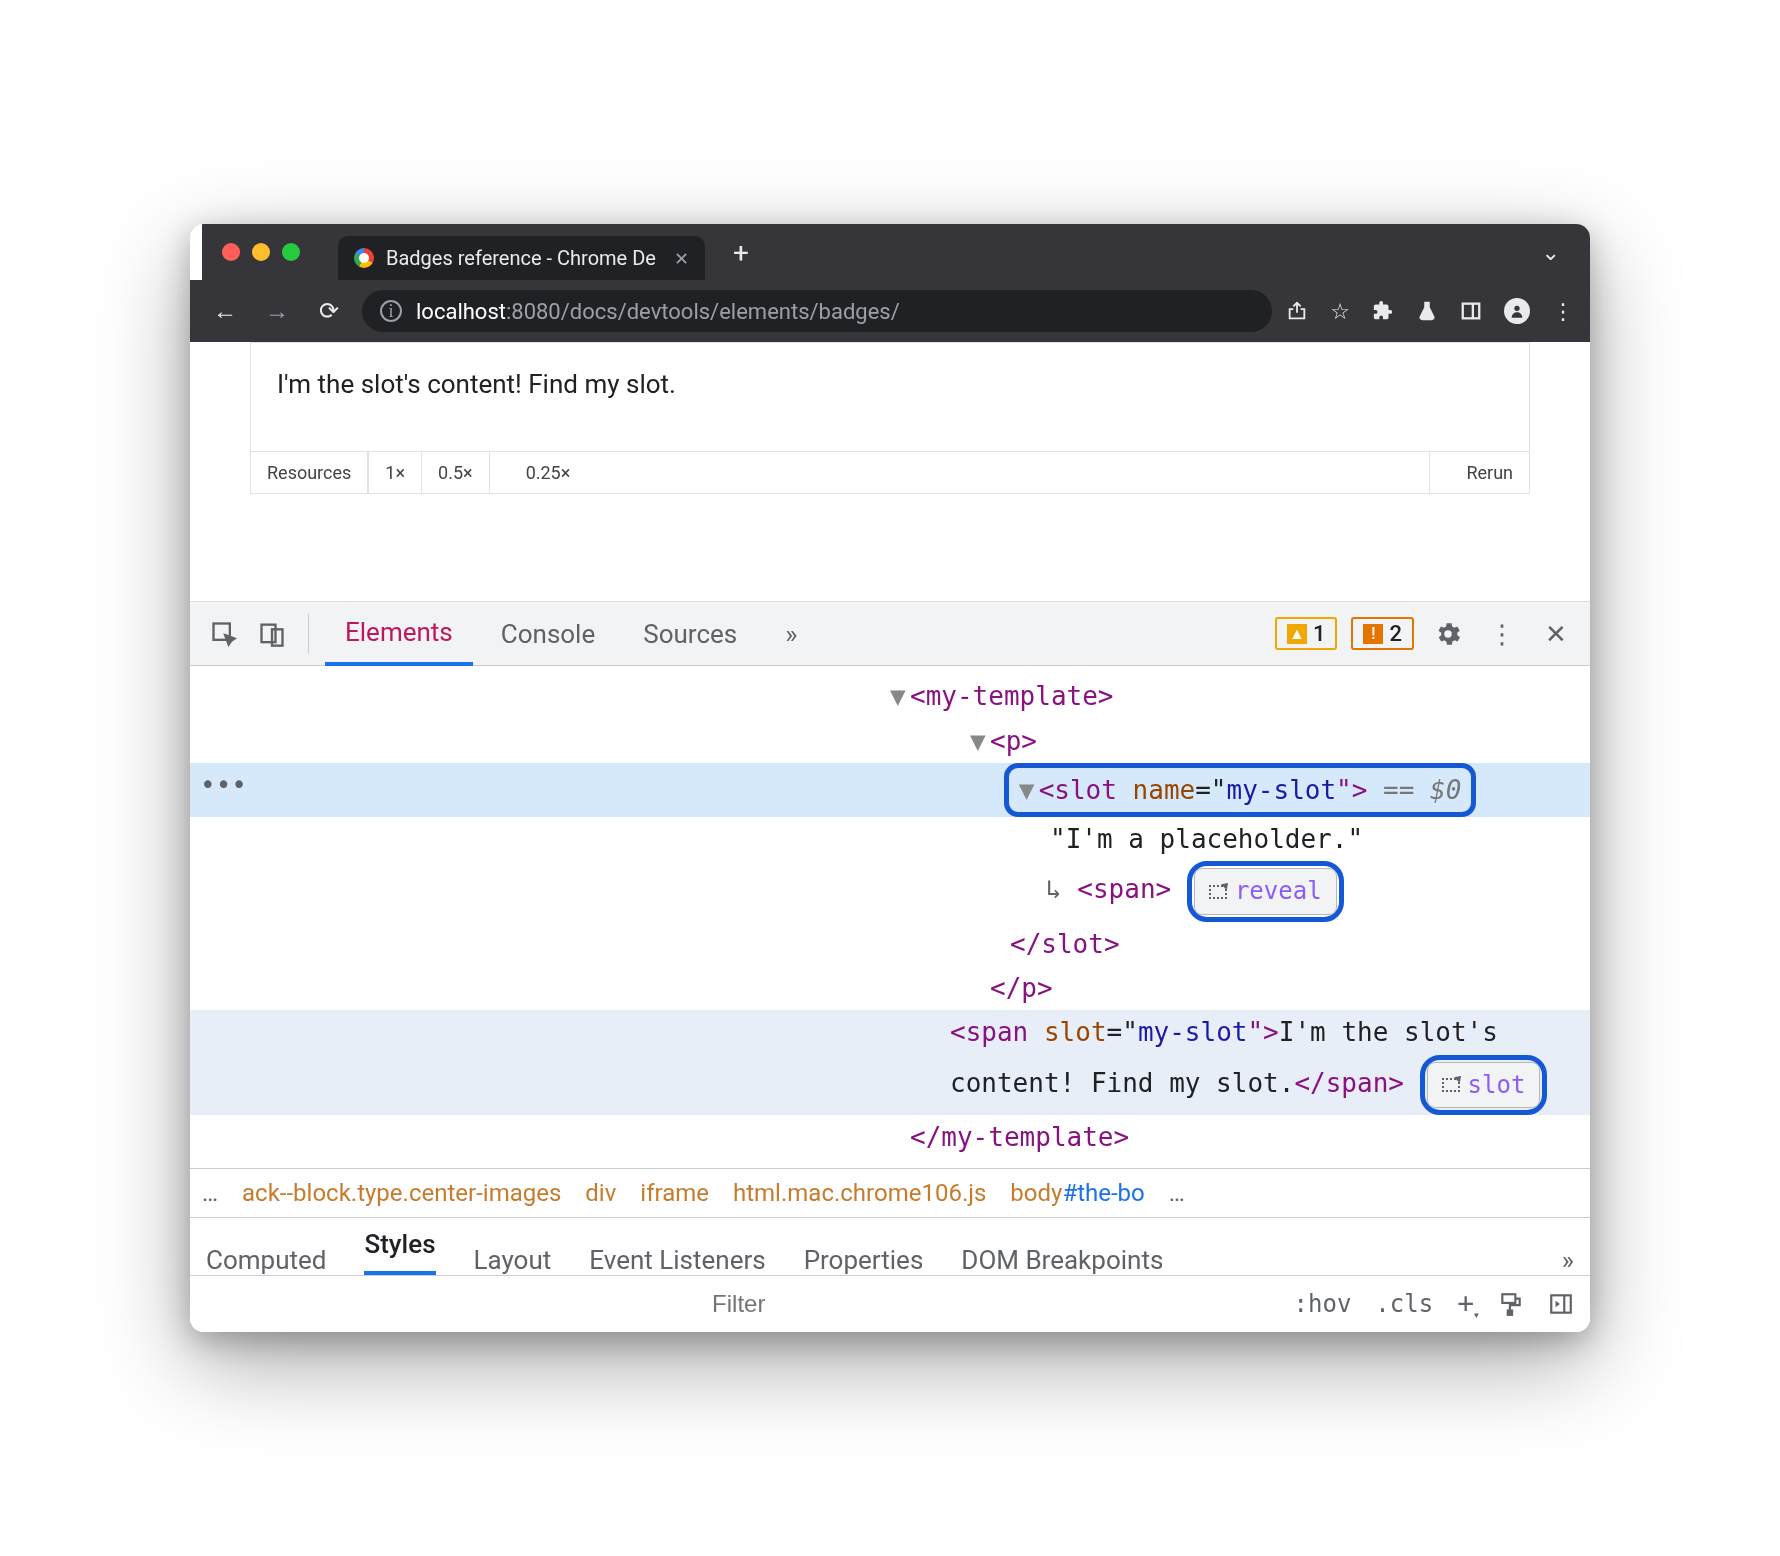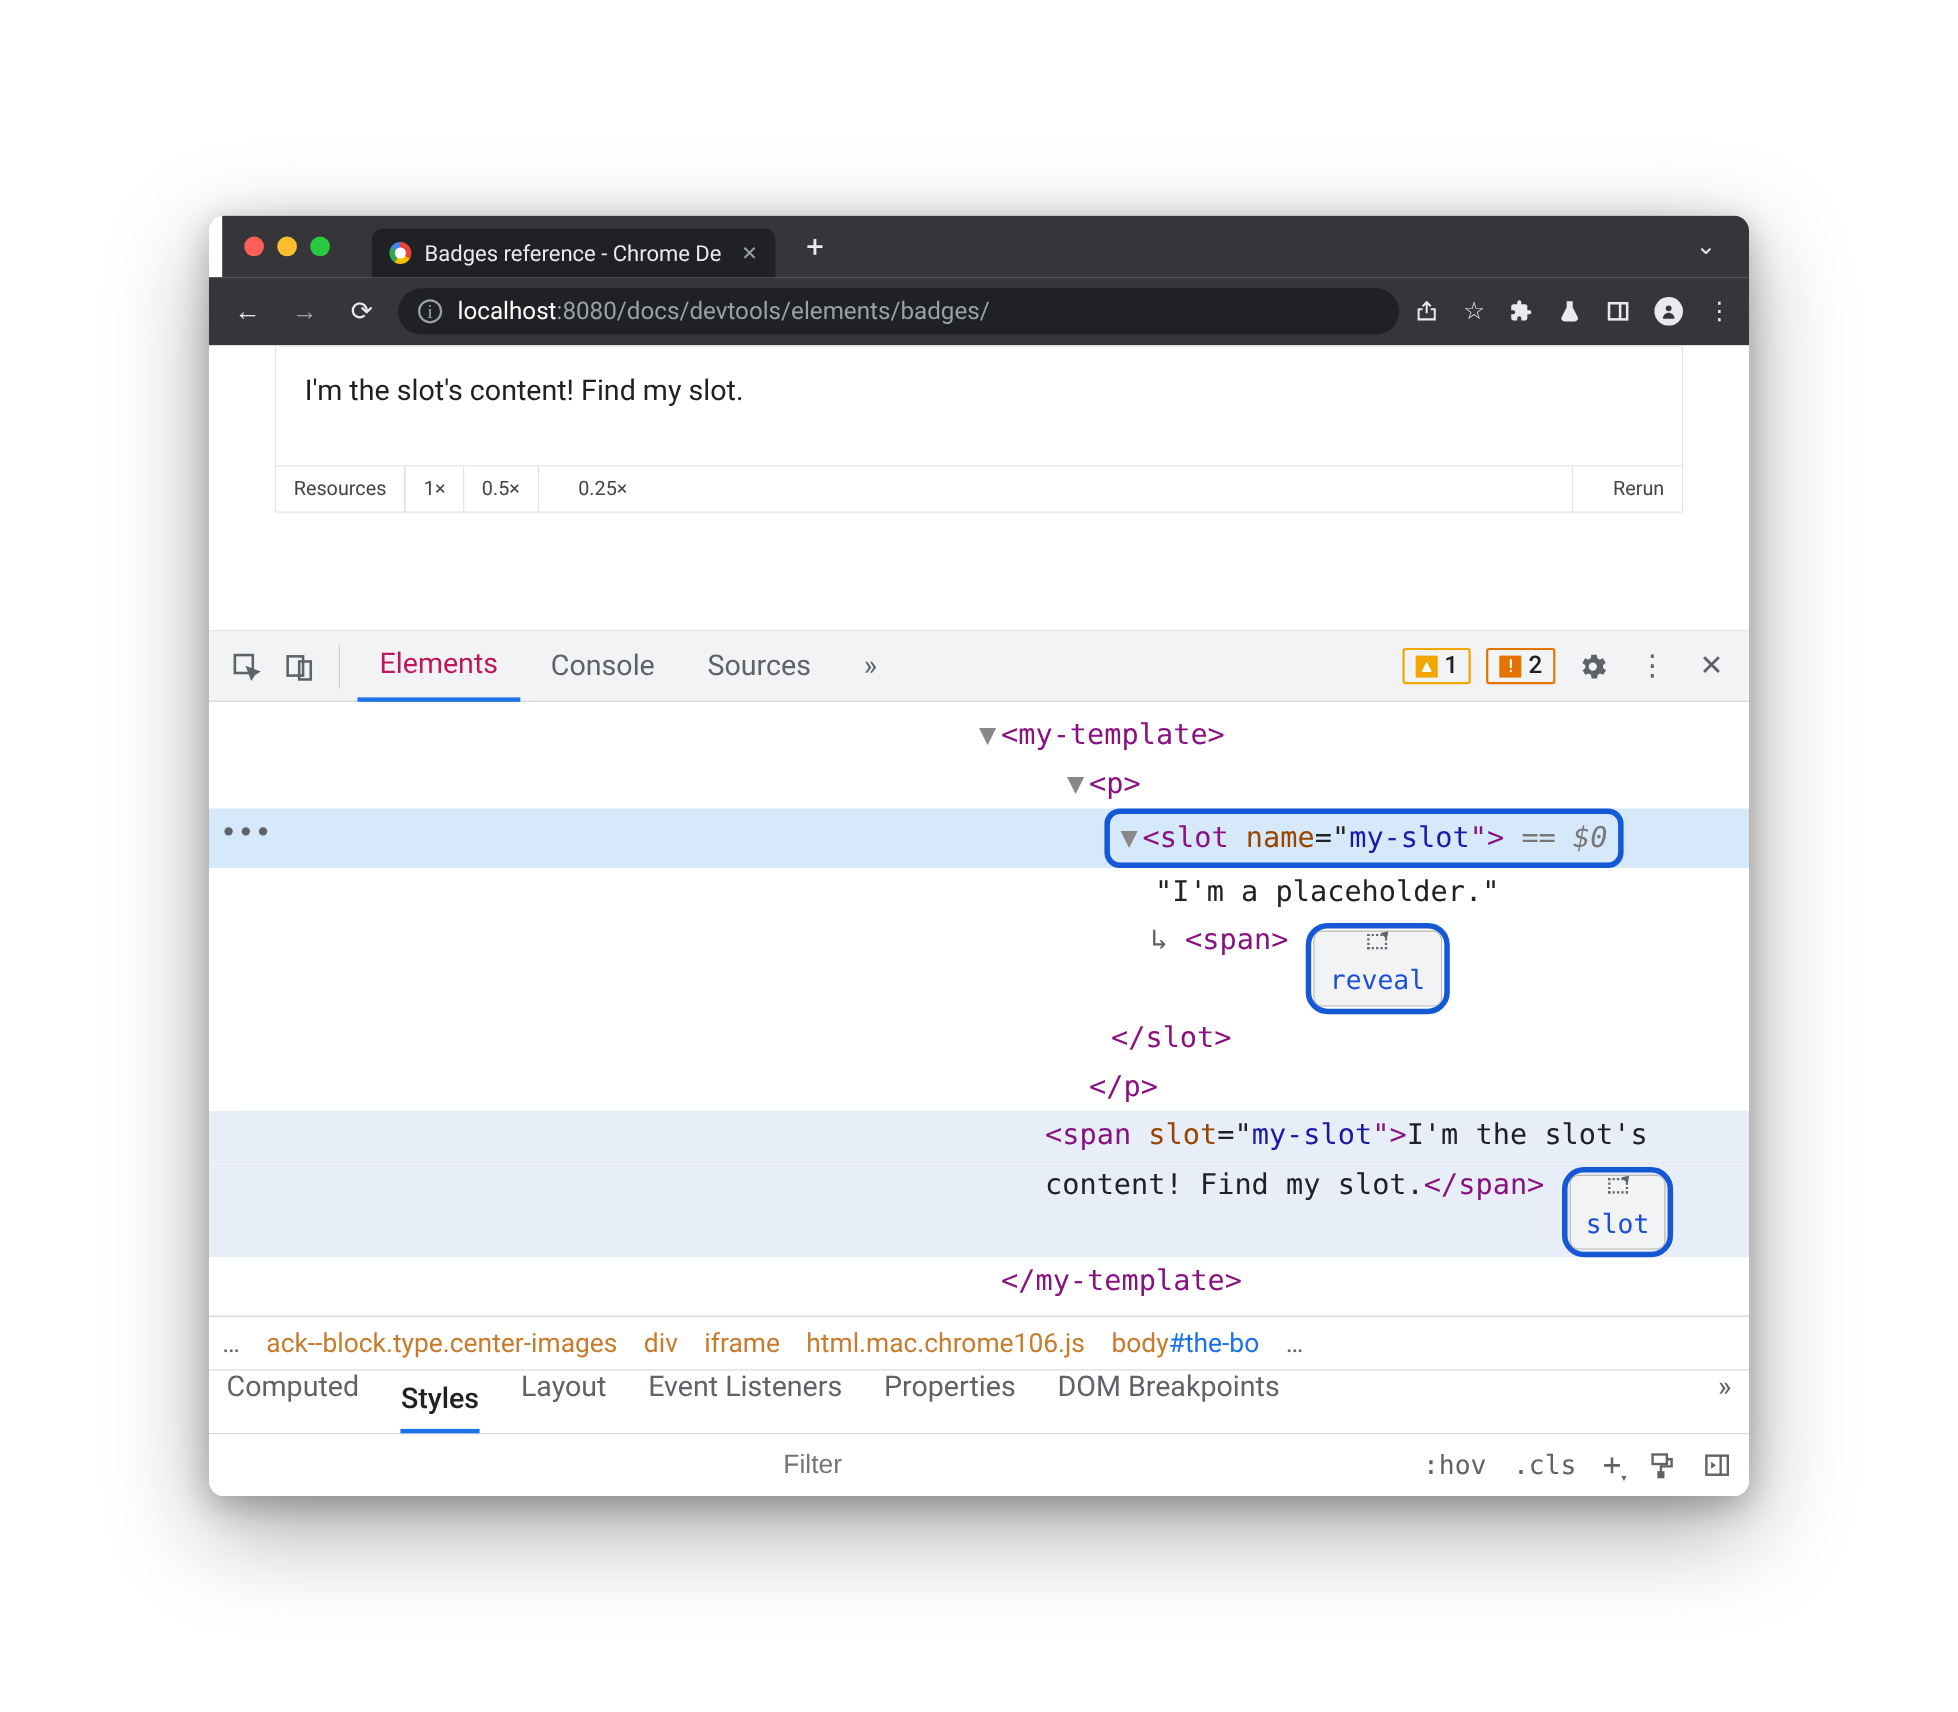--- a/index.html
+++ b/index.html
@@ -72,32 +72,32 @@
 .ellipsis{position:absolute;left:10px;color:#5f6368;}
 .tri{color:#888;display:inline-block;width:20px;}
 .tag{color:#881280;}
 .attr{color:#994500;}
 .val{color:#1a1aa6;}
 .txt{color:#202124;}
 .shadow{color:#5f6368;}
 .ref{color:#777;font-style:italic;}
 .ring{display:inline-block;border:5px solid #1558d6;border-radius:14px;padding:0 10px;}
 .ring-badge{display:inline-flex;border:5px solid #1558d6;border-radius:20px;padding:2px;}
-.pill{display:inline-flex;align-items:center;gap:8px;background:#f1f3f4;border:1px solid #b7b7b7;border-radius:8px;padding:2px 14px;color:#1d4ed8;font-family:Menlo,Consolas,monospace;font-size:24px;flex-direction:column;}
+.pill{display:inline-flex;align-items:center;gap:8px;background:#f1f3f4;border:1px solid #b7b7b7;border-radius:8px;padding:2px 14px;color:#8b5cf6;font-family:Menlo,Consolas,monospace;font-size:24px;}
 .pill .dotrect{width:18px;height:14px;border:2px dotted #5f6368;position:relative;}
 .pill .dotrect::after{content:"";position:absolute;right:-4px;top:-6px;border-left:6px solid #5f6368;border-top:4px solid transparent;border-bottom:4px solid transparent;transform:rotate(-45deg);}
 .indent{display:inline-block;}
 .arrow-link{color:#5f6368;}
 
 .crumbs{display:flex;align-items:center;height:50px;border-top:1px solid #ccc;border-bottom:1px solid #ccc;padding:0 12px;font-size:24px;gap:24px;color:#5f6368;background:#fff;overflow:hidden;}
 .crumbs .cl{color:#c77b2d;}
 .crumbs .id{color:#1a73e8;}
 .crumbs .more{color:#5f6368;}
 
-.subtabs{display:flex;align-items:flex-start;height:58px;border-bottom:1px solid #ccc;padding:0 16px;gap:38px;font-size:26px;color:#5f6368;background:#fff;}
+.subtabs{display:flex;align-items:flex-end;height:58px;border-bottom:1px solid #ccc;padding:0 16px;gap:38px;font-size:26px;color:#5f6368;background:#fff;}
 .subtabs .stab.active{color:#202124;border-bottom:4px solid #1a73e8;height:100%;display:flex;align-items:center;font-weight:500;}
 .subtabs .right{margin-left:auto;}
 .filterbar{display:flex;align-items:center;height:56px;padding:0 16px;gap:22px;font-size:24px;color:#5f6368;font-family:Menlo,Consolas,monospace;background:#fff;}
 .filterbar input{border:none;font-size:24px;flex:1;outline:none;color:#5f6368;font-family:-apple-system,sans-serif;text-align:center;}
 .filterbar .tools{display:flex;gap:24px;align-items:center;}
 svg{display:block;}
 </style>
 </head>
 <body>
 

